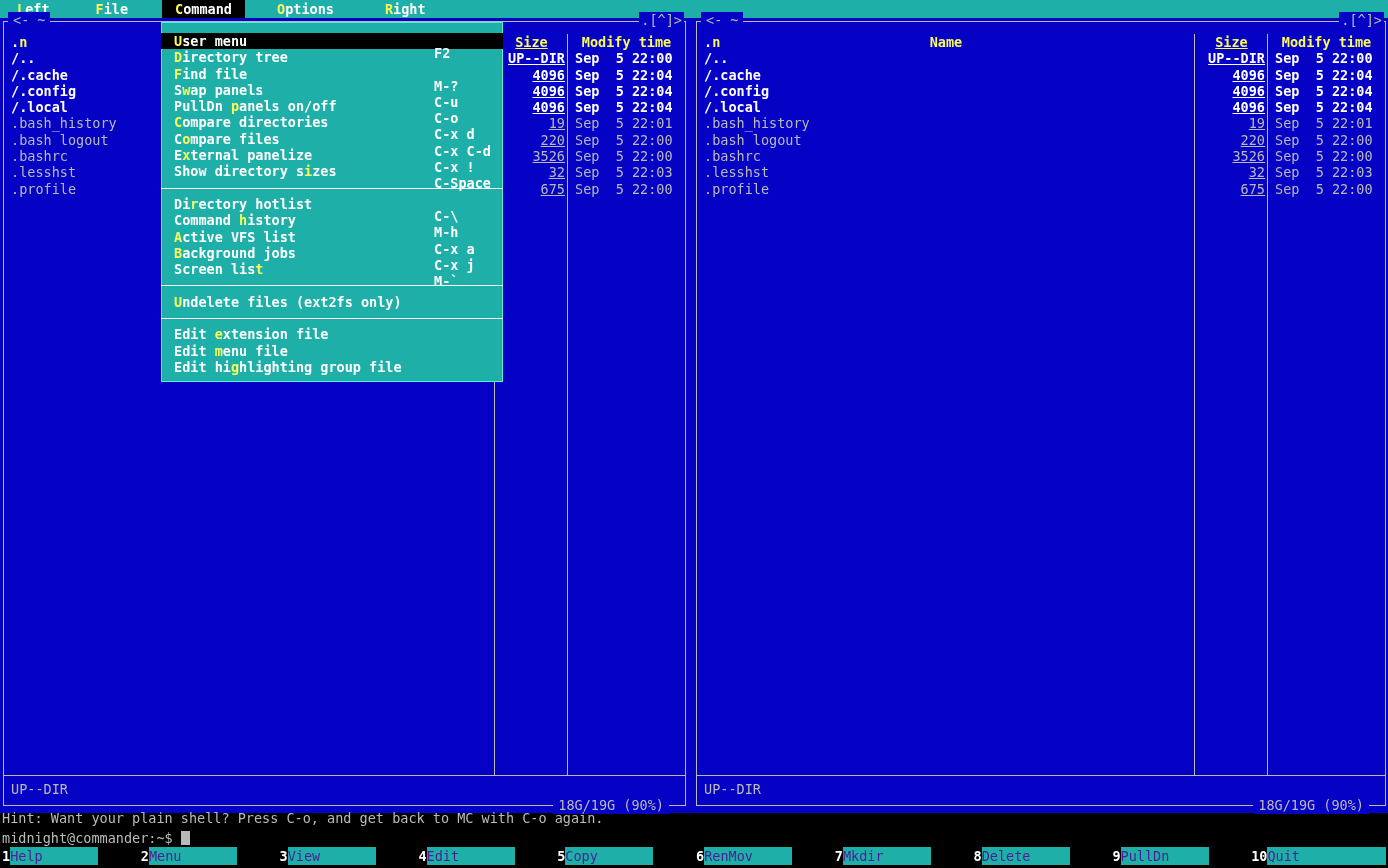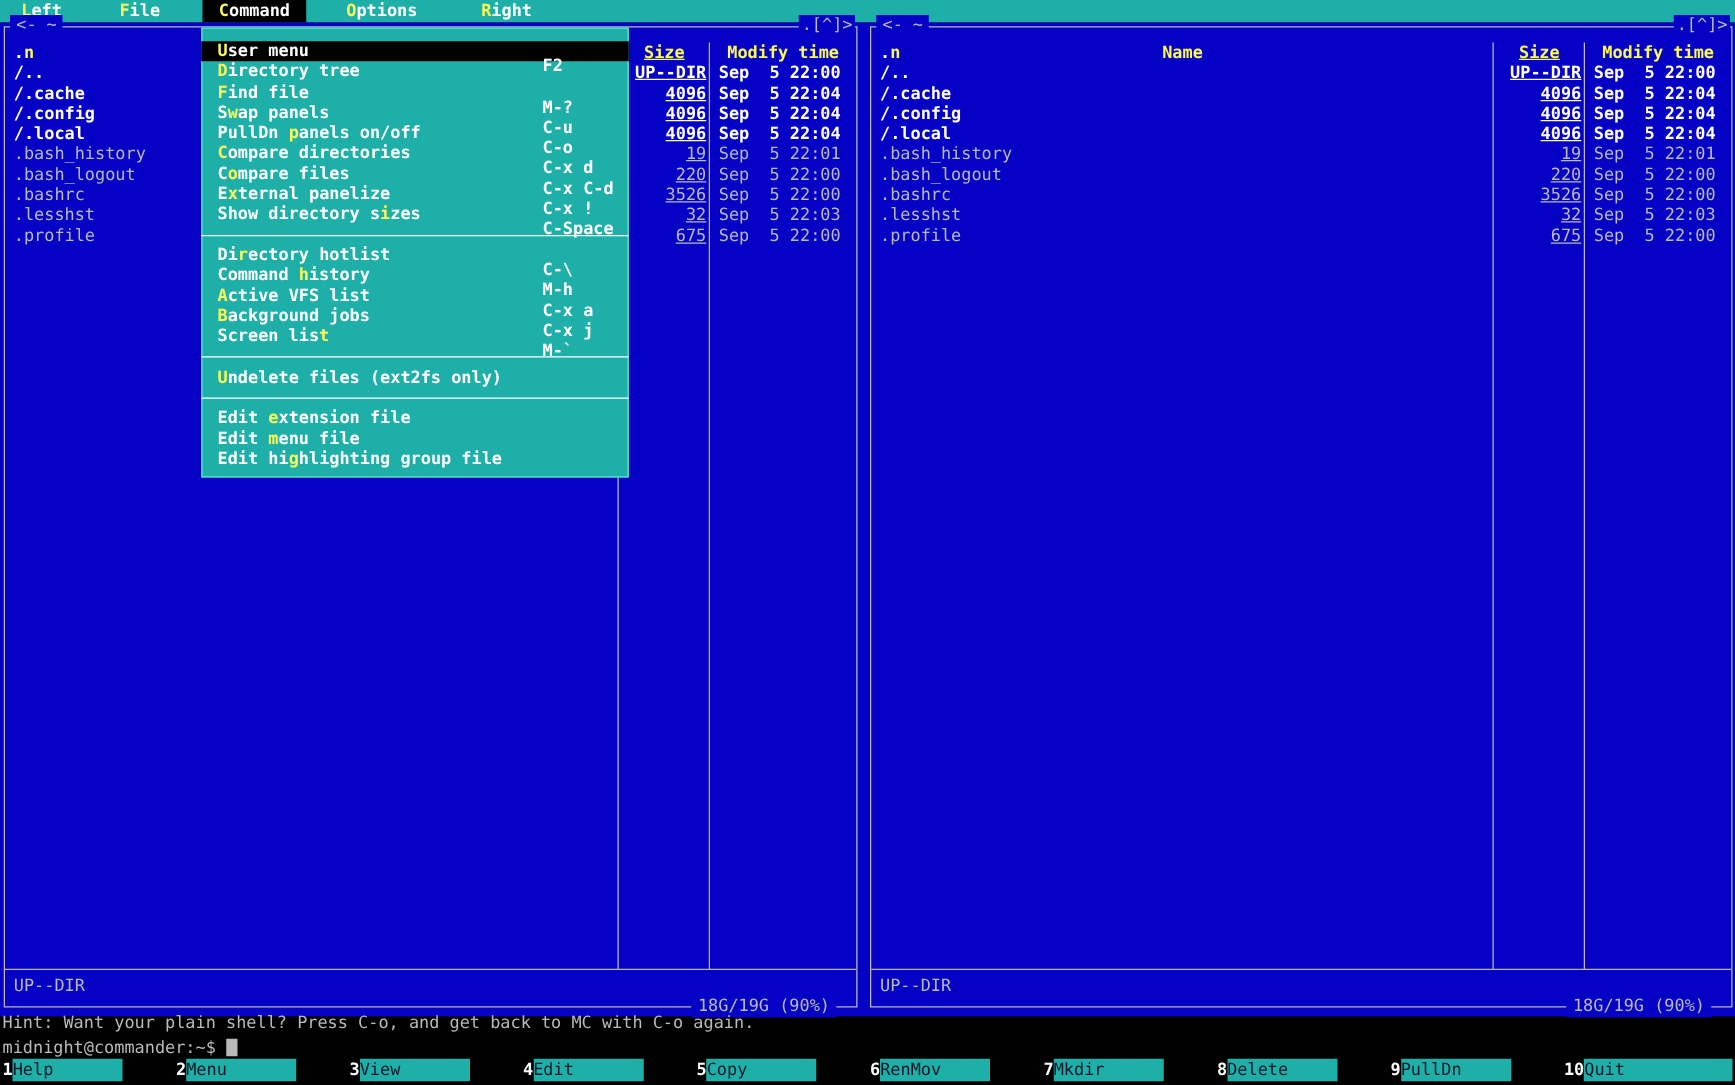--- a/index.html
+++ b/index.html
@@ -61,21 +61,21 @@
   .msep::after{content:"";position:absolute;left:-1px;right:-1px;top:8px;border-top:1px solid #fff;}
 
   
   .hint{position:absolute;top:810px;left:2px;height:16px;line-height:16px;color:var(--gray);white-space:pre;}
   .shell{position:absolute;top:830px;left:2px;height:17px;line-height:17px;color:var(--gray);
          white-space:pre;display:flex;}
   .cursor{width:9px;height:14px;background:#b9b9b9;margin-left:8px;margin-top:1px;}
   .fkeys{position:absolute;top:847px;left:0;width:1388px;height:21px;background:#000;display:flex;}
   .fk{width:138.8px;flex:none;height:18px;line-height:18px;display:flex;}
   .fk .num{color:var(--white);font-weight:bold;padding-left:2px;}
-  .fk .lbl{background:var(--teal);color:#0f172a;width:88px;white-space:pre;}
+  .fk .lbl{background:var(--teal);color:#4c1d95;width:88px;white-space:pre;}
   .fk:last-child .lbl{width:119px;}
 </style>
 </head>
 <body>
 
 <div class="screen">
 
   <div class="menubar">
     <span class="mb mb1"><span class="hot">L</span><span>eft</span></span>
     <span class="mb mb2"><span class="hot">F</span><span>ile</span></span>

